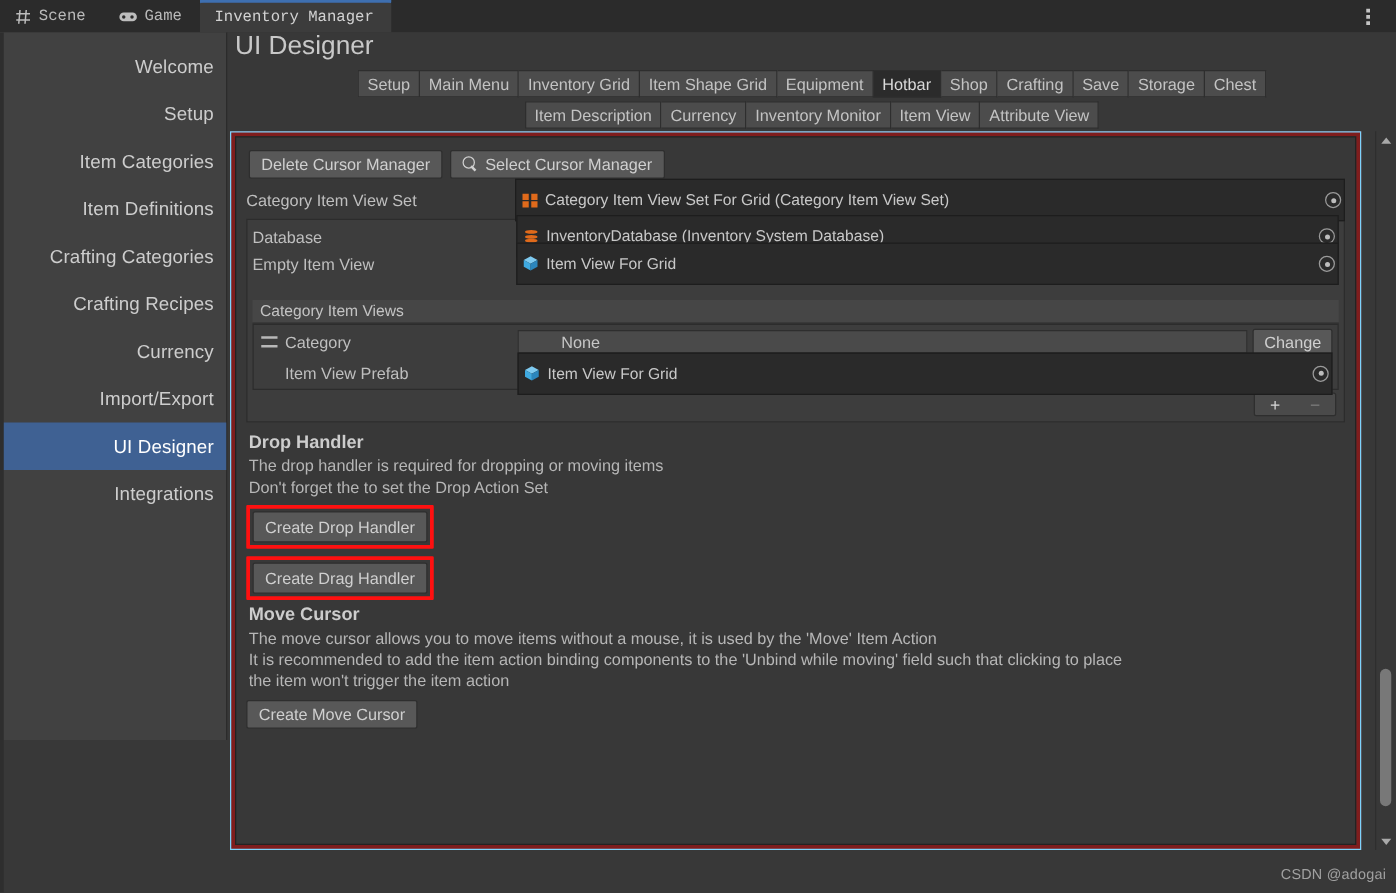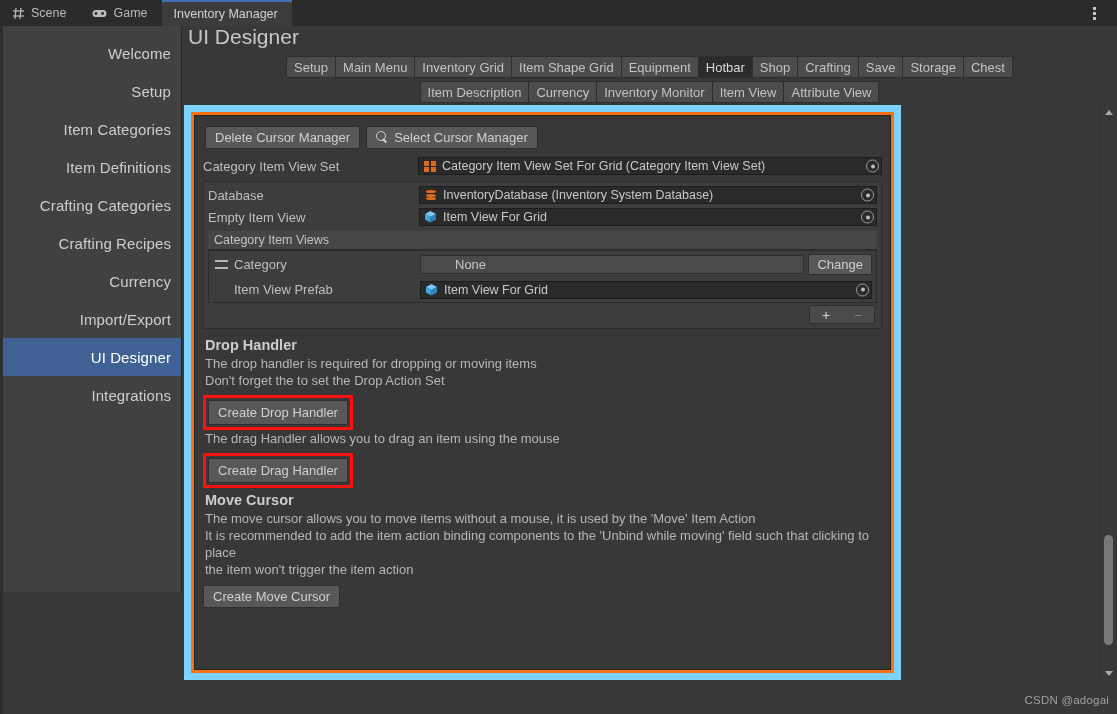--- a/index.html
+++ b/index.html
@@ -10,21 +10,21 @@
     font-size: 12px;
     color: #b4b4b4;
     overflow: hidden;
   }
   #app { position: relative; width: 1117px; height: 714px; background: #383838; }
 
   
   .tabstrip {
     position: absolute; left: 0; top: 0; width: 1117px; height: 26px;
     background: #2b2b2b;
-    display: flex; align-items: stretch;
+    display: flex; align-items: stretch; font-family: Liberation Mono, monospace;
   }
   .wtab {
     display: flex; align-items: center; gap: 6px;
     padding: 0 14px 0 12px;
     font-size: 12.5px; color: #b9b9b9;
     position: relative;
   }
   .wtab.active {
     background: #3c3c3c;
     color: #d2d2d2;
@@ -70,43 +70,43 @@
   .tbtn {
     background:#4c4c4c; border:1px solid #2e2e2e; border-left-width:0;
     color:#c3c3c3; font-size:13px; padding:0 7px;
     display:flex; align-items:center; height:22px; white-space:nowrap;
   }
   .trow .tbtn:first-child { border-left-width:1px; }
   .tbtn.sel { background:#2b2b2b; color:#d9d9d9; }
 
   
   .inspector {
-    position:absolute; left:2px; top:79px; width:717px; height:575px;
-    background:#f97316; border:7px solid #7dd3fc;
+    position:absolute; left:2px; top:79px; width:905px; height:575px;
+    background:#7f1d1d; border:1px solid #7dd3fc;
   }
   .inspectorInner {
     position:absolute; left:3px; top:3px; right:3px; bottom:3px;
     border:1px solid #232323; background:#383838; overflow:hidden;
   }
   .content { position:absolute; left:4px; top:4px; right:4px; bottom:4px; }
 
   
   .btnrow { display:flex; gap:6px; padding:6px 6px 0 6px; }
   .ubtn {
     background:#585858; border:1px solid #2e2e2e; border-radius:2px;
     color:#cfcfcf; font-size:13px; height:23px; padding:0 9px;
     display:inline-flex; align-items:center; gap:5px;
   }
 
   
   .prow { display:flex; align-items:center; height:22px; }
   .plabel { font-size:13px; color:#bfbfbf; }
   .pfield {
     flex:1; background:#2a2a2a; border:1px solid #1d1d1d; height:18px;
-    display:flex; align-items:center; gap:5px; padding:0 4px;
+    display:flex; align-items:center; gap:5px; padding:16px 4px;
     color:#c8c8c8; font-size:12.5px; position:relative;
   }
   .pfield .objname { white-space:nowrap; overflow:hidden; text-overflow:ellipsis; }
   .dotsel {
     position:absolute; right:2px; top:50%; transform:translateY(-50%);
     width:13px; height:13px; border-radius:50%;
     border:1px solid #9a9a9a; display:flex; align-items:center; justify-content:center;
   }
   .dotsel i { width:4px; height:4px; border-radius:50%; background:#bdbdbd; display:block; }
 
@@ -369,21 +369,21 @@
                           <polygon points="12,4 6.5,7 6.5,12.4 12,9.4" fill="#2b86bd"></polygon>
                         </svg>
                       </span>
                       <span class="objname">Item View For Grid</span>
                       <span class="dotsel">
                           <i></i>
                         </span>
                     </div>
                   </div>
 
-                  <div style="margin-top:3px;">
+                  <div style="margin-top:18px;">
                     <div class="listhdr">Category Item Views</div>
                     <div class="elembox">
                       <div class="elemrow">
                         <span class="hamb">
                             <i></i>
                             <i></i>
                           </span>
                         <span class="plabel" style="width:186px;">Category</span>
                         <div class="nonefield">
                           <span>None</span>
@@ -424,21 +424,20 @@
                 <div class="sectext">The drop handler is required for dropping or moving items</div>
                 <div class="sectext">Don't forget the to set the Drop Action Set</div>
                 <div class="hl">
                   <div class="ubtn">
                     <span>Create Drop Handler</span>
                   </div>
                 </div>
               </div>
 
               <div>
-                <div class="sectext">The drag Handler allows you to drag an item using the mouse</div>
                 <div class="hl">
                   <div class="ubtn">
                     <span>Create Drag Handler</span>
                   </div>
                 </div>
               </div>
 
               <div>
                 <div class="sechead" style="margin-top:4px;">Move Cursor</div>
                 <div class="sectext">The move cursor allows you to move items without a mouse, it is used by the 'Move' Item Action</div>

